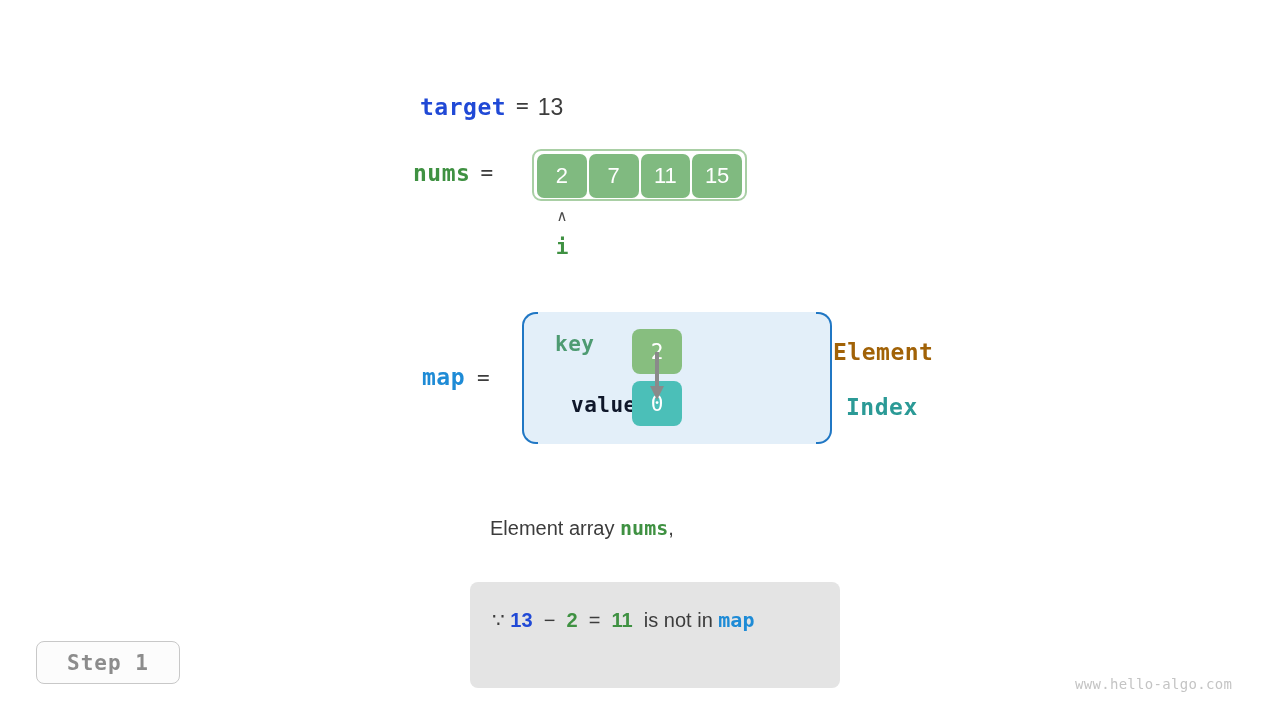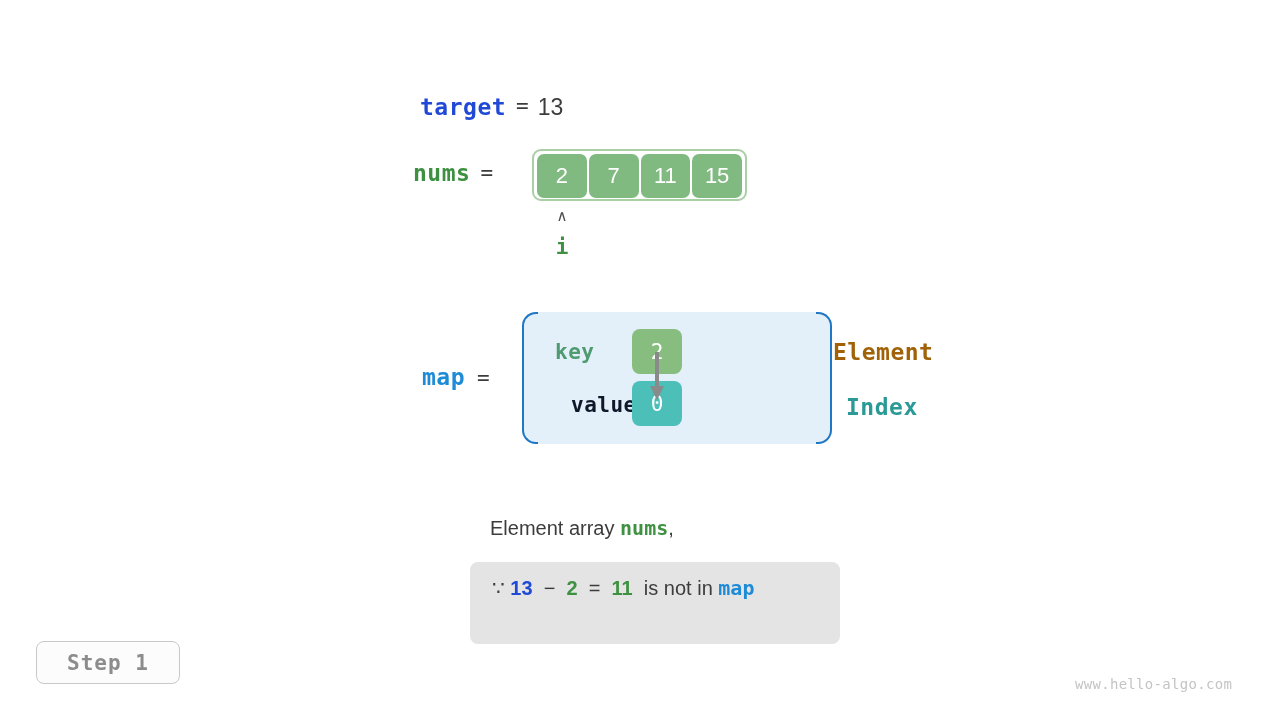--- a/index.html
+++ b/index.html
@@ -177,21 +177,21 @@
 
   .map-row-label {
     position: absolute;
     font-family: "DejaVu Sans Mono", "Liberation Mono", monospace;
     font-size: 21px;
     font-weight: bold;
     letter-spacing: 0.5px;
   }
   #map-key-label {
     left: 555px;
-    top: 340px;
+    top: 332px;
     color: #4E9B72;
   }
   #map-value-label {
     left: 571px;
     top: 393px;
     color: #0f172a;
   }
 
   .map-cell {
     position: absolute;
@@ -254,27 +254,27 @@
   }
   #traverse-line .kw-nums {
     font-family: "DejaVu Sans Mono", "Liberation Mono", monospace;
     font-weight: bold;
     color: #3F9142;
   }
 
   #reason-box {
     position: absolute;
     left: 470px;
-    top: 562px;
+    top: 582px;
     width: 370px;
-    height: 82px;
+    height: 106px;
     box-sizing: border-box;
     background: #E4E4E4;
     border-radius: 8px;
-    padding: 10px 22px;
+    padding: 22px 22px;
   }
   .reason-line {
     font-family: "Liberation Sans", sans-serif;
     font-size: 20px;
     color: #3C3C3C;
     white-space: pre;
     line-height: 32px;
   }
   .c-blue    { color: #2049D6; font-weight: bold; }
   .c-green   { color: #3F9142; font-weight: bold; }

